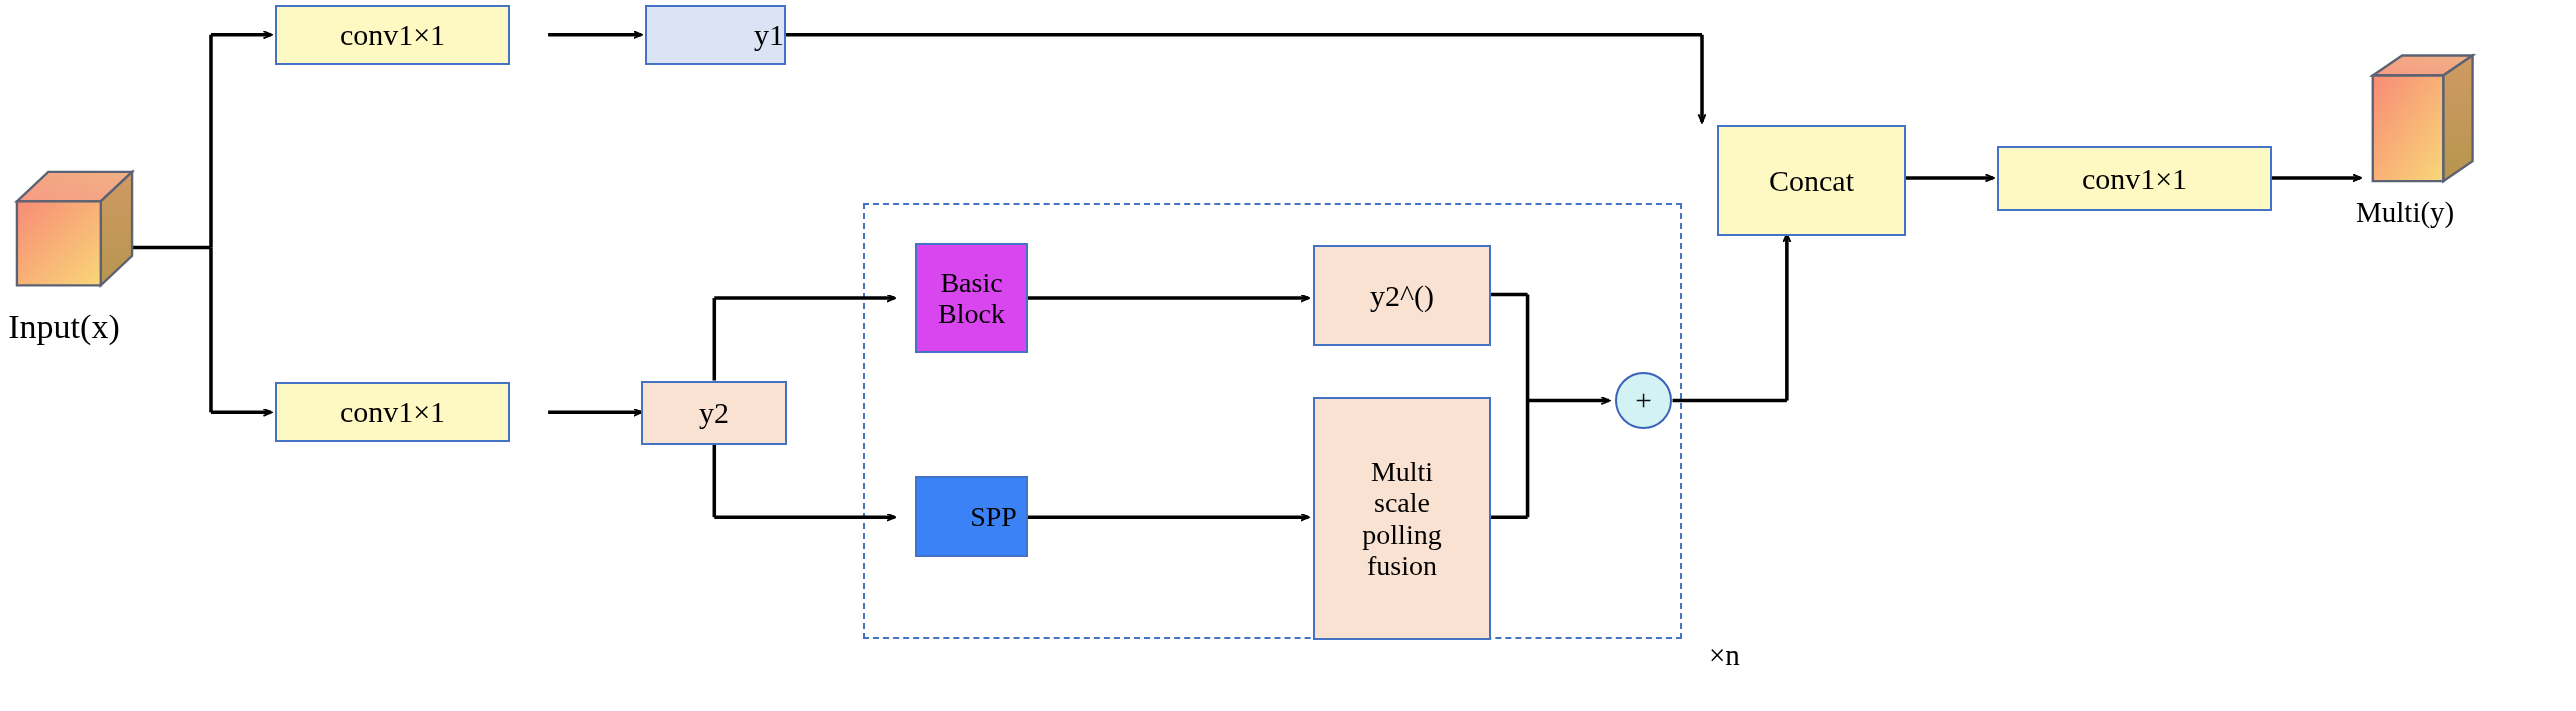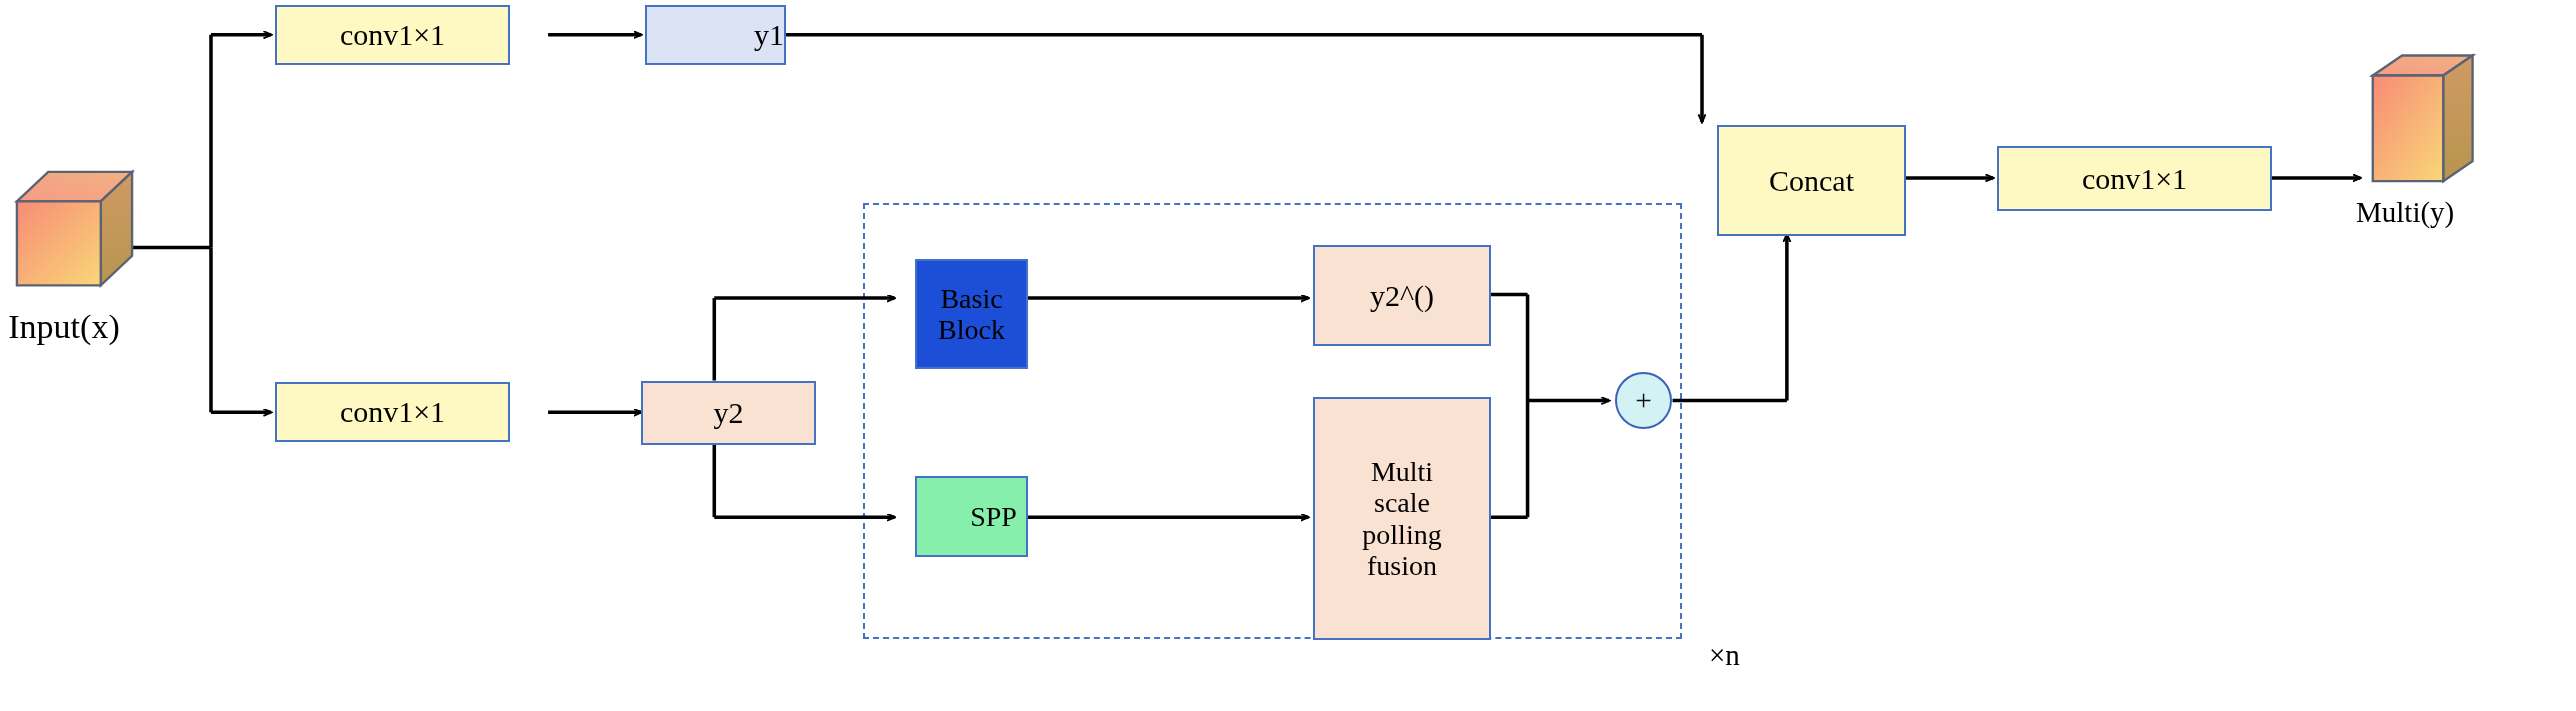--- a/index.html
+++ b/index.html
@@ -7,22 +7,22 @@
   body{font-family:"Liberation Serif", serif;}
   #stage{position:relative;width:2576px;height:711px;background:#fff;overflow:hidden;}
   svg.layer{position:absolute;left:0;top:0;width:2576px;height:711px;}
 
   .node{position:absolute;box-sizing:border-box;border:2.9px solid #4472c4;
         display:flex;align-items:center;justify-content:center;text-align:center;
         color:#000;line-height:1.12;}
   .n-gray{background:#fef9c3;}
   .n-blue{background:#dce3f4;justify-content:flex-end;}
   .n-peach{background:#fae2d3;text-align:center;}
-  .n-green{background:#1d4ed8;margin-top:16px;}
-  .n-yellow{background:#86efac;padding-left:44px;}
+  .n-green{background:#d946ef;}
+  .n-yellow{background:#3b82f6;padding-left:44px;}
 
   .plus-node{position:absolute;box-sizing:border-box;border:2.9px solid #3a62ba;
         background:#d3f2f3;border-radius:50%;display:flex;align-items:center;
         justify-content:center;color:#111;}
 
   .dashed-region{position:absolute;box-sizing:border-box;
         border:2.9px dashed #4472c4;background:transparent;}
 
   .caption{position:absolute;color:#000;white-space:nowrap;}
 
@@ -127,21 +127,21 @@
   </div>
 
   <div class="node n-blue" style="left:645px;top:4.7px;width:141px;height:60px;font-size:30px;">
     <span>y1</span>
   </div>
 
   <div class="node n-gray" style="left:275px;top:382px;width:235px;height:60px;font-size:30px;">
     <span>conv1×1</span>
   </div>
 
-  <div class="node n-peach" style="left:641px;top:381px;width:175px;height:64px;font-size:30px;">
+  <div class="node n-peach" style="left:641px;top:381px;width:146px;height:64px;font-size:30px;">
     <span>y2</span>
   </div>
 
   <div class="node n-green" style="left:915px;top:243px;width:113px;height:110px;font-size:28px;white-space:pre-line;">
     <span>Basic
 Block</span>
   </div>
 
   <div class="node n-yellow" style="left:915px;top:476px;width:113px;height:81px;font-size:28px;">
     <span>SPP</span>

